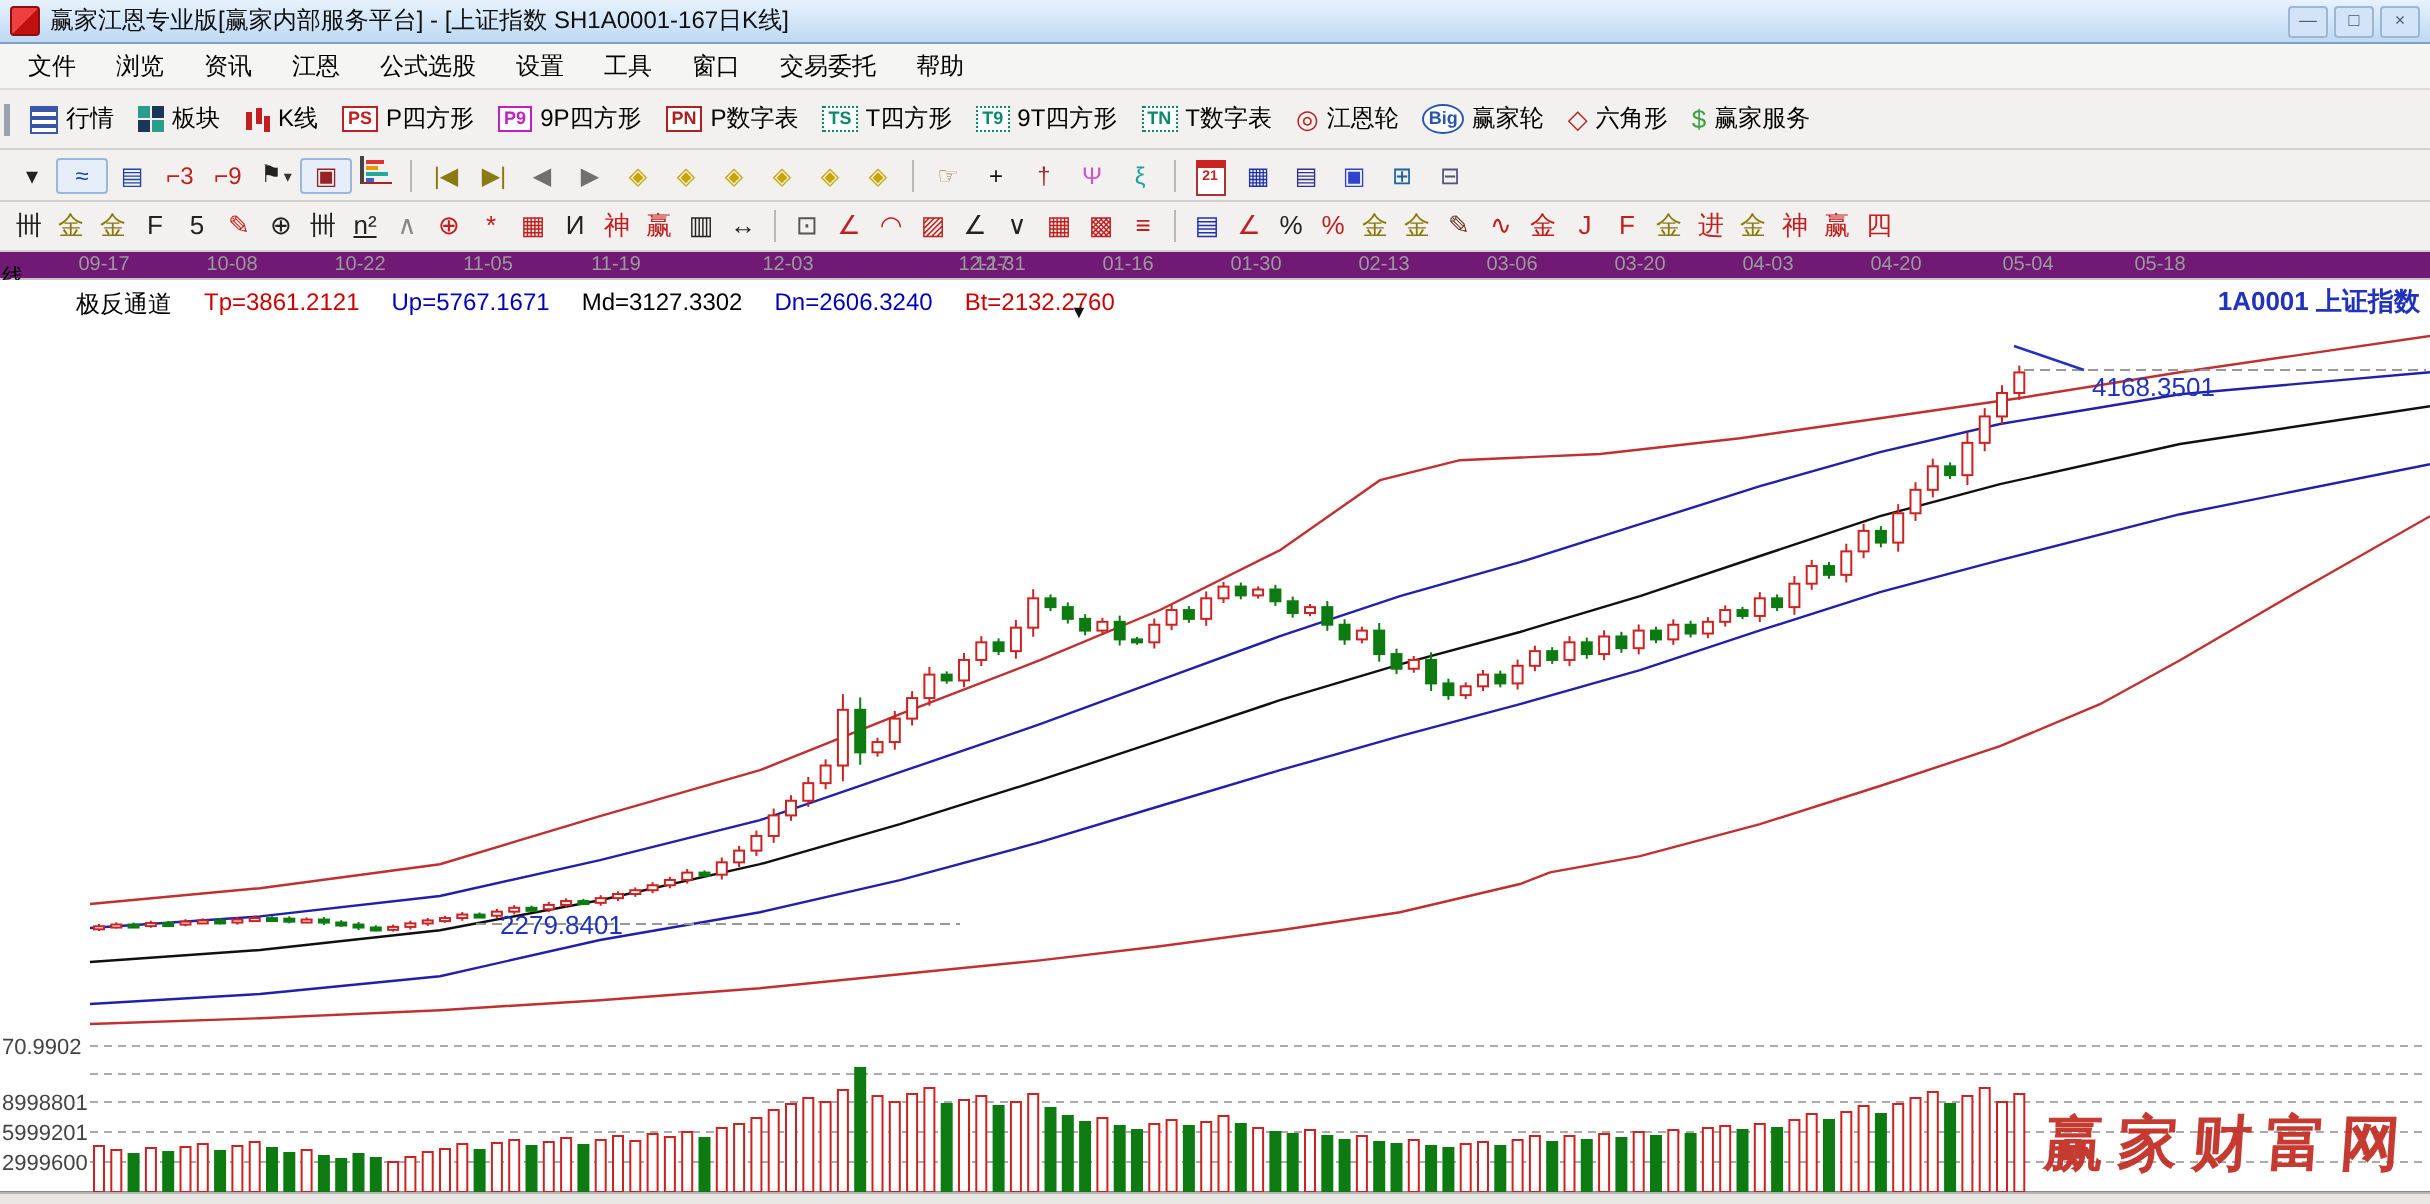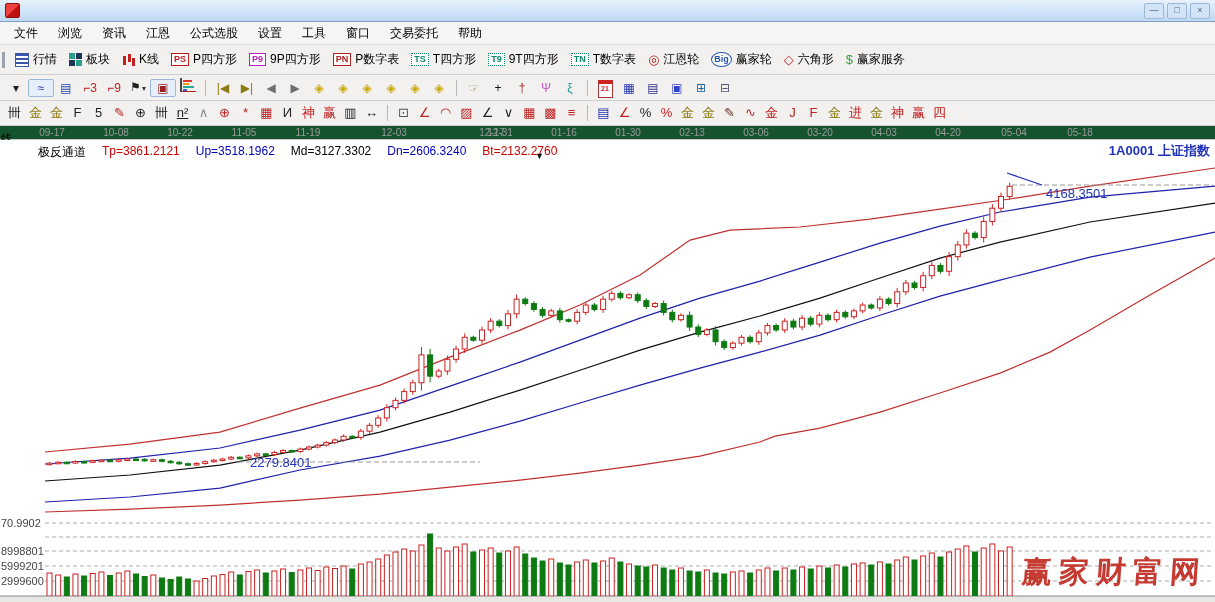--- a/index.html
+++ b/index.html
@@ -50,39 +50,40 @@
     linear-gradient(#c22020,#c22020) 10px 5px/3px 8px no-repeat;}
   .ic-spectrum{display:inline-block;width:14px;height:13px;border-left:2px solid #444;border-bottom:1px solid #a22;
     background:linear-gradient(#d33,#d33) 1px 2px/9px 2px no-repeat,
     linear-gradient(#e90,#e90) 1px 5px/6px 2px no-repeat,
     linear-gradient(#2a9,#2a9) 1px 8px/11px 2px no-repeat,
     linear-gradient(#36c,#36c) 1px 11px/4px 2px no-repeat;}
   .ic-calendar{display:inline-block;width:13px;height:13px;border:1px solid #a33;background:#fff;
     border-top:4px solid #c22;font-size:7px;line-height:9px;text-align:center;color:#c22;font-weight:bold;}
   
   .dates{position:absolute;top:126px;left:0;right:0;height:13px;border-bottom:1px solid #c4c4c4;
-    font-size:10px;color:#9a9a9a;background:#14532d;}
+    font-size:10px;color:#9a9a9a;background:#701a75;}
   .tick{position:absolute;top:1px;transform:translateX(-50%);}
   
   #chart{position:absolute;top:140px;left:0;width:1215px;height:456px;background:#fff;}
   #chart-svg{position:absolute;top:0;left:0;}
   .info-row{position:absolute;top:4px;left:38px;display:flex;gap:16px;font-size:12px;}
   .ind-name{color:#000;}
   .ind-dd{position:absolute;top:11px;left:535px;font-size:9px;color:#111;cursor:default;}
   .symbol-label{position:absolute;top:2px;right:5px;font-size:13px;font-weight:bold;color:#2233bb;}
   .watermark{position:absolute;right:8px;top:412px;font-size:30px;font-weight:bold;color:#c23026;
     font-family:"DejaVu Serif","Liberation Serif",serif;letter-spacing:7px;transform:skewX(-4deg);opacity:.95;}
   .edge-label{position:absolute;top:131px;left:1px;font-size:11px;color:#000;}
   .statusbar{position:absolute;top:596px;left:0;right:0;height:6px;background:#e9e7e3;border-top:1px solid #b5b5b5;}
 </style>
 </head>
 <body>
 
 <div class="titlebar">
   <span class="app-icon"></span>
+  <span>赢家江恩专业版[赢家内部服务平台] - [上证指数  SH1A0001-167日K线]</span>
   <span class="win-controls" id="win-controls">
       <span class="win-btn">—</span>
       <span class="win-btn">□</span>
       <span class="win-btn">×</span>
     </span>
 </div>
 
 <div class="menubar" id="menubar">
     <div class="menu-item">文件</div>
     <div class="menu-item">浏览</div>
@@ -612,21 +613,21 @@
       <rect x="998.5" y="56.49214544494484" width="5" height="11.734162547486676" fill="#fff" stroke="#cc2222" stroke-width="1"></rect>
       <rect x="998.5" y="411" width="5" height="45" fill="#fff" stroke="#cc2222" stroke-width="1"></rect>
       <line x1="1009.6500000000001" y1="42.77784296756977" x2="1009.6500000000001" y2="59.93905569326904" stroke="#cc2222" stroke-width="1"></line>
       <rect x="1007.1500000000001" y="46.22475321589397" width="5" height="10.26739222905087" fill="#fff" stroke="#cc2222" stroke-width="1"></rect>
       <rect x="1007.1500000000001" y="407" width="5" height="49" fill="#fff" stroke="#cc2222" stroke-width="1"></rect>
     </svg>
   <div class="info-row">
     <span class="ind-name">极反通道</span>
     <span id="ind-vals" style="display:flex;gap:16px;">
         <span style="color: rgb(204, 0, 0);">Tp=3861.2121</span>
-        <span style="color: rgb(0, 0, 187);">Up=3518.1962</span>
+        <span style="color: rgb(0, 0, 187);">Up=5767.1671</span>
         <span style="color: rgb(0, 0, 0);">Md=3127.3302</span>
         <span style="color: rgb(0, 0, 187);">Dn=2606.3240</span>
         <span style="color: rgb(204, 0, 0);">Bt=2132.2760</span>
       </span>
   </div>
   <span class="ind-dd">▼</span>
   <span class="symbol-label">1A0001  上证指数</span>
   <div class="watermark">赢家财富网</div>
 </div>
 

